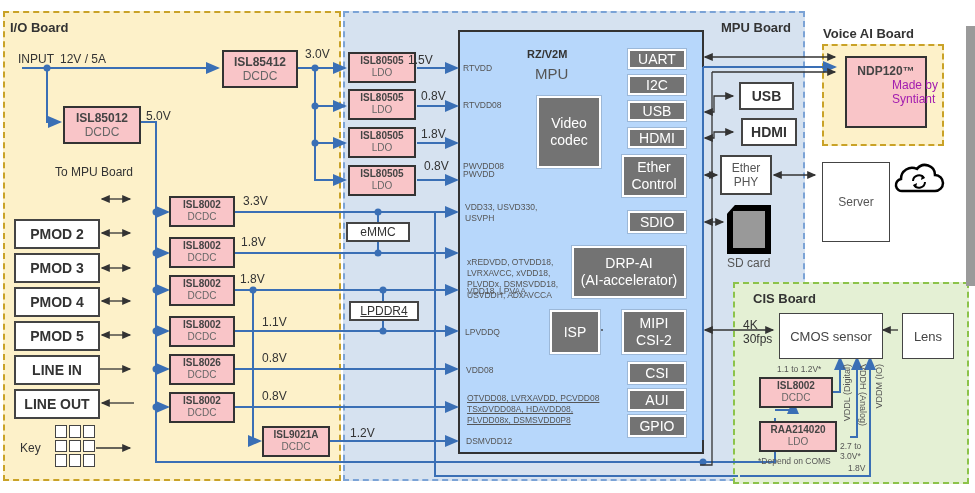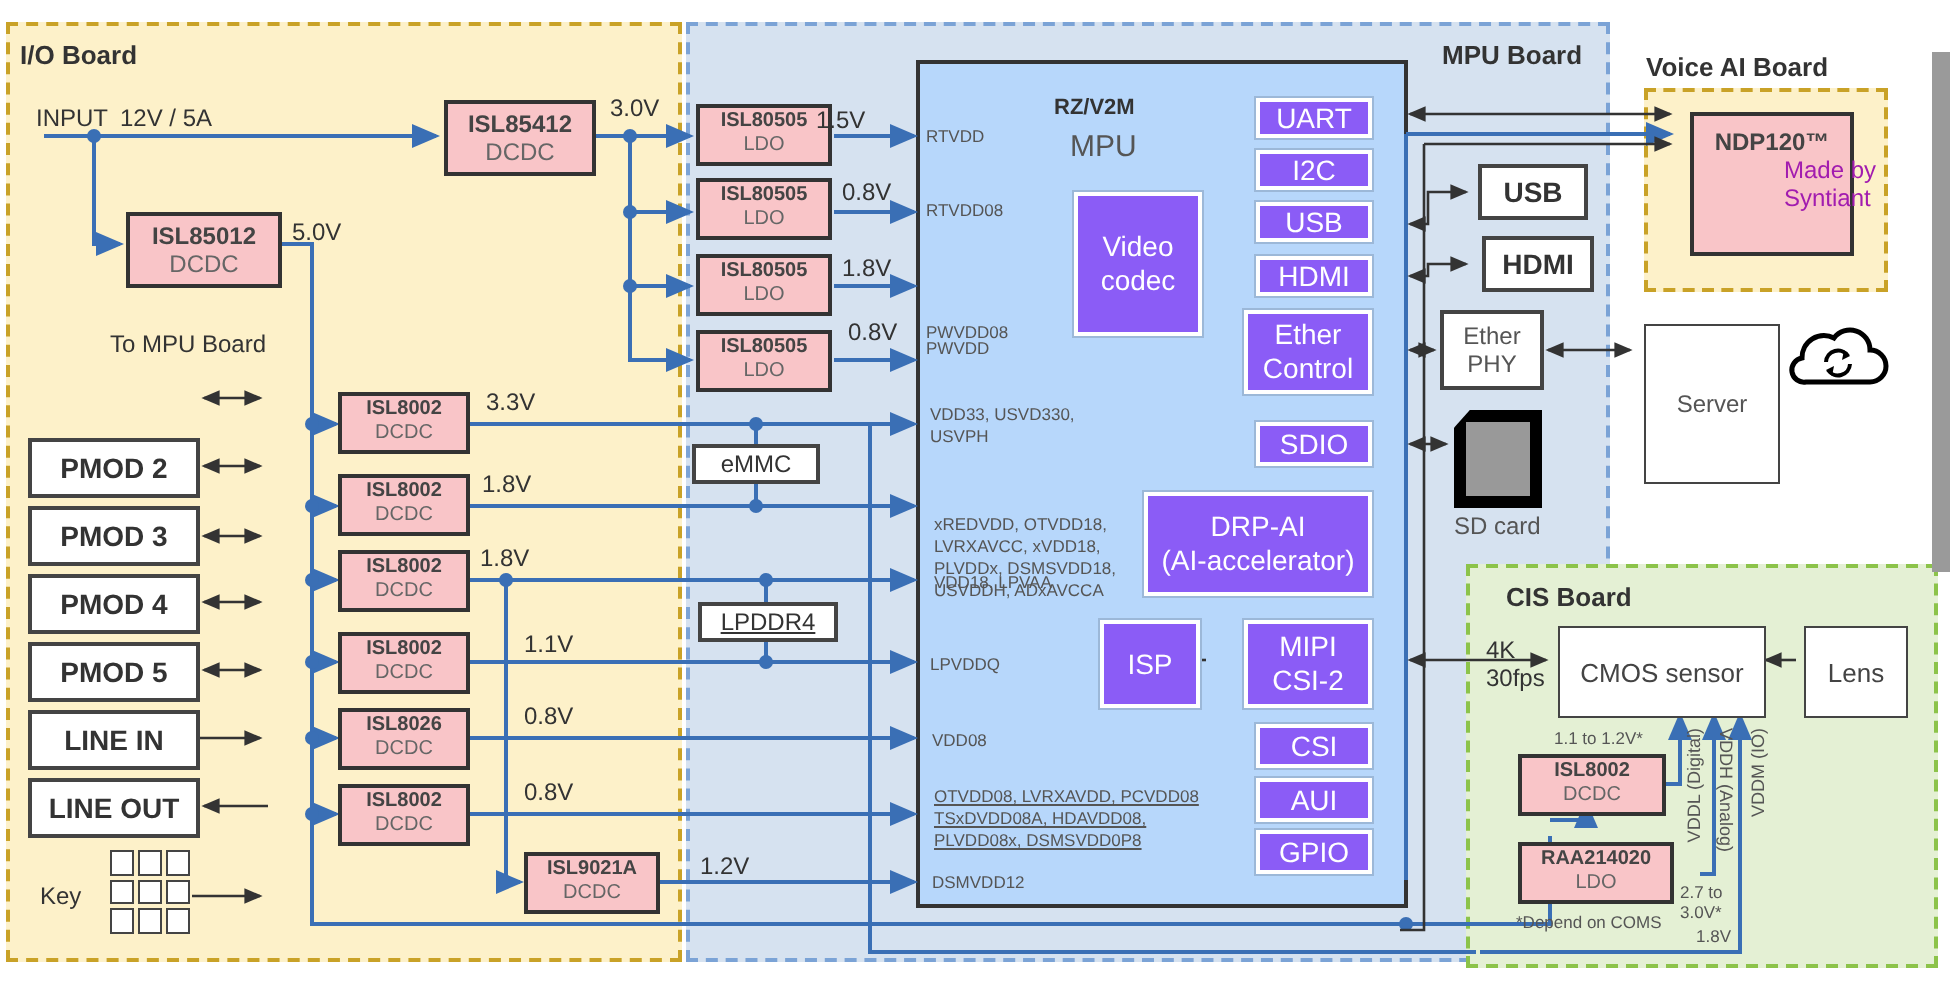--- a/index.html
+++ b/index.html
@@ -4,21 +4,21 @@
 <style>
   html, body { margin:0; padding:0; background:#ffffff; }
   body { width:975px; height:493px; position:relative; overflow:hidden; font-family:"Liberation Sans", sans-serif; }
   #stage { position:absolute; left:0; top:0; width:975px; height:493px; }
   .abs { position:absolute; box-sizing:border-box; }
   .board-title { font-weight:bold; font-size:13px; color:#333; position:absolute; }
   .pbox { background:#f9c5c8; border:2px solid #333; text-align:center; line-height:14px; }
   .pbox .t { font-weight:bold; color:#444; display:block; }
   .pbox .s { color:#666; display:block; }
   .wbox { background:#fff; border:2px solid #444; display:flex; align-items:center; justify-content:center; font-weight:bold; color:#333; }
-  .dbox { background:#8b5cf6; border:2px solid #fff; outline:1px solid #9cb8d8; color:#fff; display:flex; align-items:center; justify-content:center; text-align:center; font-size:14px; line-height:17px; }
+  .dbox { background:#737373; border:2px solid #fff; outline:1px solid #9cb8d8; color:#fff; display:flex; align-items:center; justify-content:center; text-align:center; font-size:14px; line-height:17px; }
   .lbl { position:absolute; font-size:12px; color:#333; white-space:nowrap; }
   .pin { position:absolute; font-size:8.5px; color:#555; line-height:11px; white-space:nowrap; }
   .vtext { position:absolute; font-size:9px; color:#555; writing-mode:vertical-rl; white-space:nowrap; }
   svg#wires { position:absolute; left:0; top:0; }
 </style>
 </head>
 <body>
 
 <div id="stage">
 

